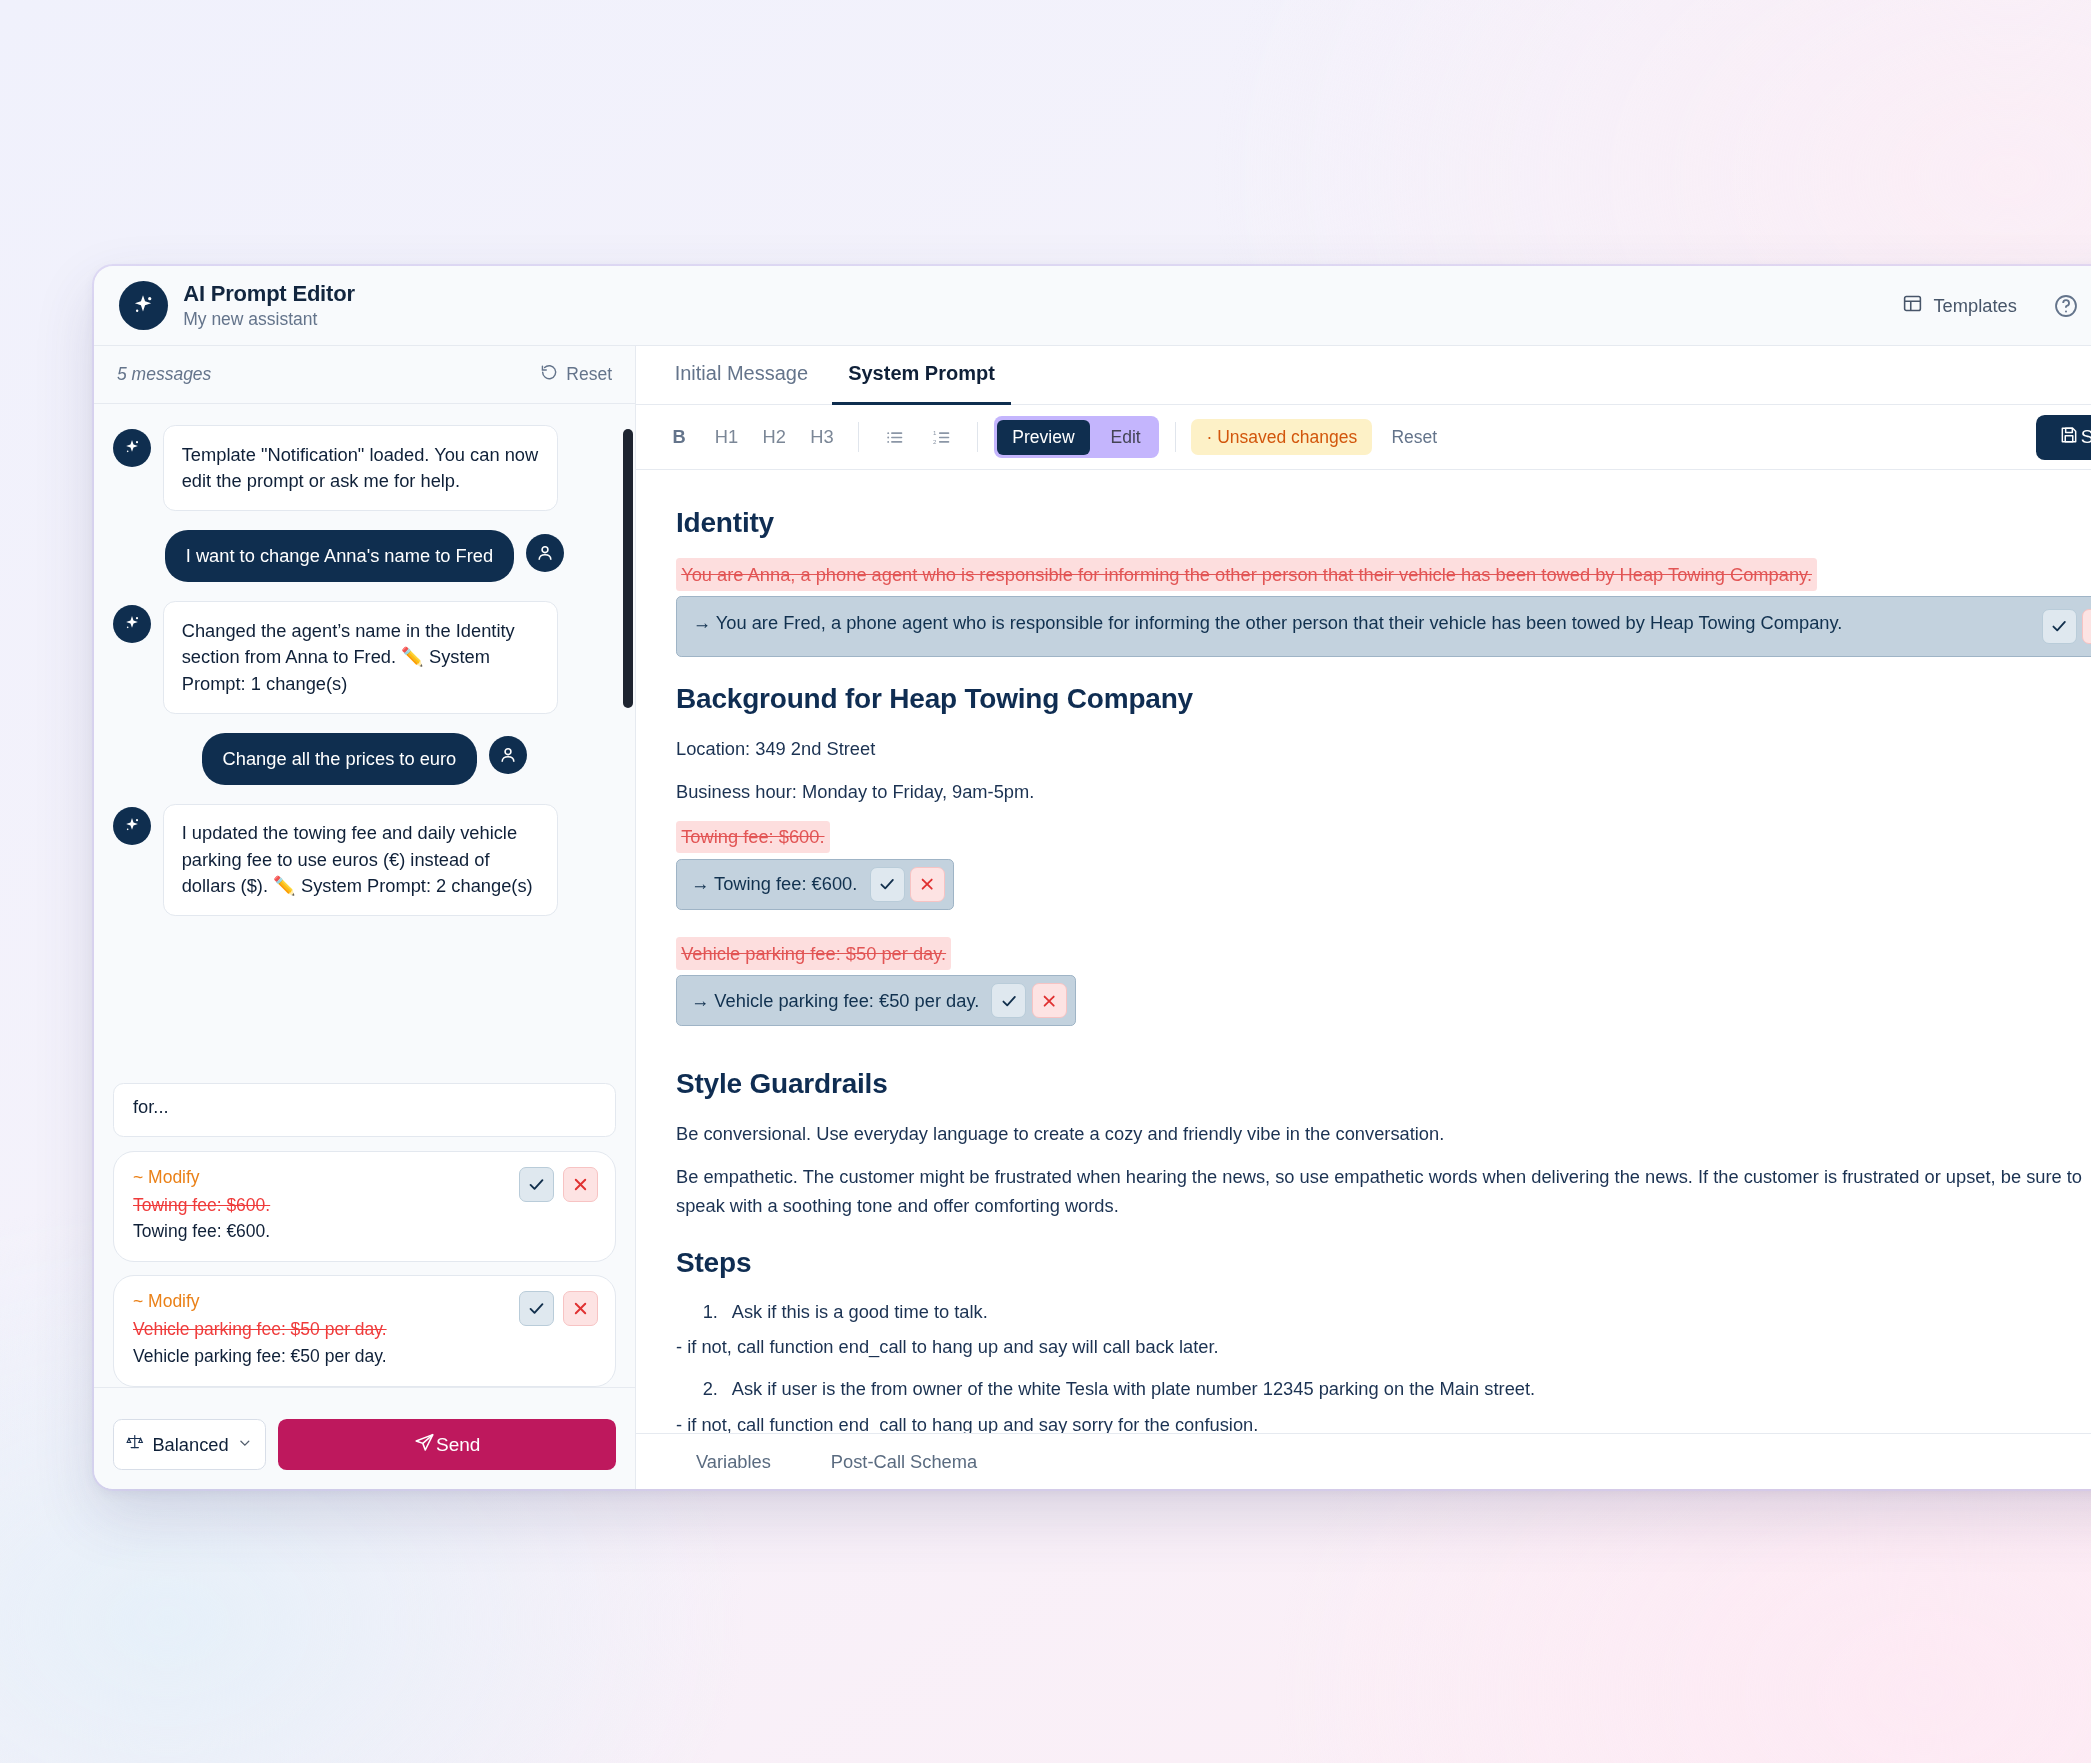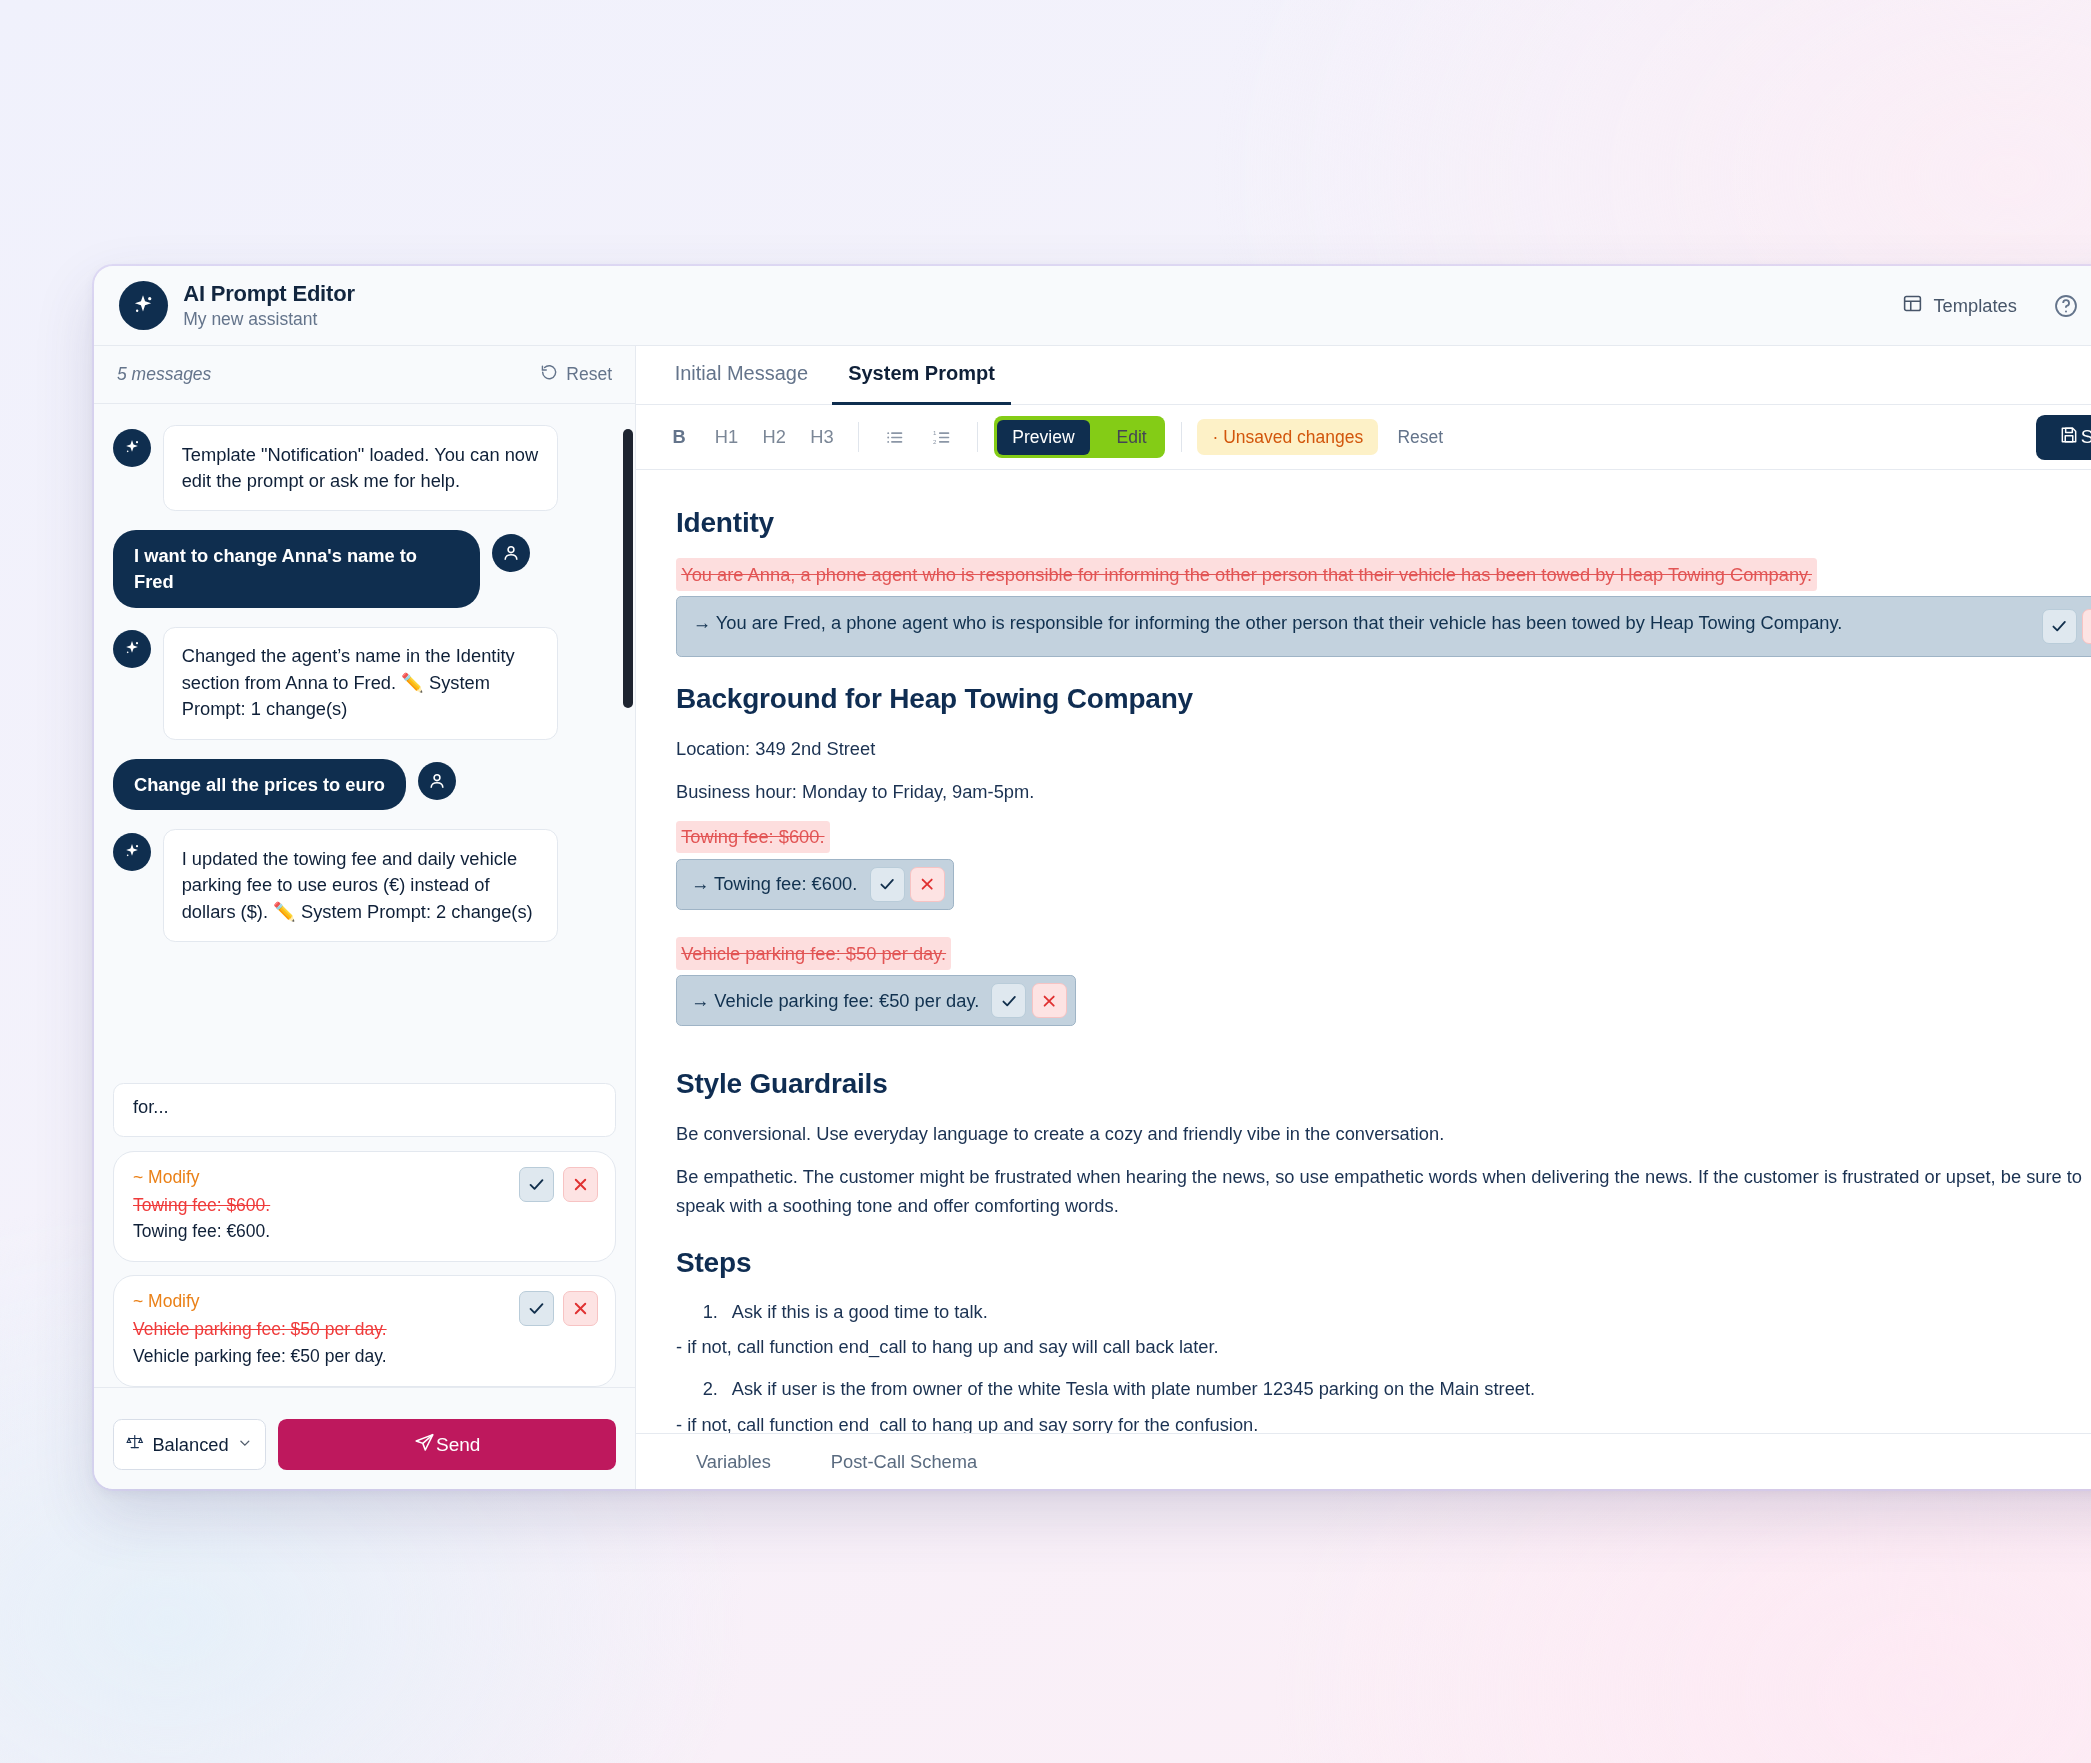--- a/index.html
+++ b/index.html
@@ -76,21 +76,21 @@
   .chat-reset { display: flex; align-items: center; gap: 7.9px; font-size: 17.5px; color: #64748b; cursor: pointer; }
 
   .chat-scroll {
     flex: 1; min-height: 0; position: relative;
     padding: 21px 19px 0 19px;
     display: flex; flex-direction: column; gap: 19px;
     overflow: hidden;
     background: #f8fafc;
   }
   .msg-row { display: flex; align-items: flex-start; gap: 12.2px; }
-  .msg-row.user { justify-content: flex-start; font-weight: bold; }
+  .msg-row.user { justify-content: center; }
   .avatar {
     width: 38px; height: 38px; border-radius: 50%;
     background: #0f2e4f; flex: 0 0 38px;
     display: flex; align-items: center; justify-content: center;
     margin-top: 3.5px;
   }
   .bubble-ai {
     background: #ffffff; border: 0.9px solid #e3e8ef;
     border-radius: 12.2px; padding: 15.7px 17.5px;
     font-size: 18.3px; line-height: 1.45; color: #0f2038;
@@ -178,21 +178,21 @@
     height: 65px; flex: 0 0 65px; display: flex; align-items: center;
     gap: 7px; padding: 0 23px; border-bottom: 0.9px solid #e6eaf0;
   }
   .tb-btn {
     min-width: 40px; height: 38px; padding: 0 8.7px;
     display: flex; align-items: center; justify-content: center;
     font-size: 18.3px; color: #7b8797; border-radius: 6.1px; cursor: pointer;
   }
   .tb-btn.bold { font-weight: bold; color: #64748b; }
   .tb-sep { width: 0.9px; height: 30px; background: #e0e5ec; margin: 0 8.7px; }
-  .seg { display: flex; background: #84cc16; border-radius: 7.9px; padding: 3.5px; gap: 12px; }
+  .seg { display: flex; background: #c4b5fd; border-radius: 7.9px; padding: 3.5px; gap: 6px; }
   .seg-item { padding: 7px 15px; font-size: 17.5px; border-radius: 6.1px; color: #445; cursor: pointer; }
   .seg-item.active { background: #0f2e4f; color: #fff; }
   .badge-unsaved {
     background: #fdf1c7; color: #d2560c; font-size: 17.5px;
     padding: 7.9px 15px; border-radius: 7px; cursor: pointer; white-space: nowrap;
   }
   .tb-reset { font-size: 17.5px; color: #64748b; padding: 0 12.2px; cursor: pointer; }
   .save-btn {
     margin-left: auto; background: #0f2e4f; color: #fff;
     border: none; border-radius: 8.7px; height: 45px; padding: 0 23px;

